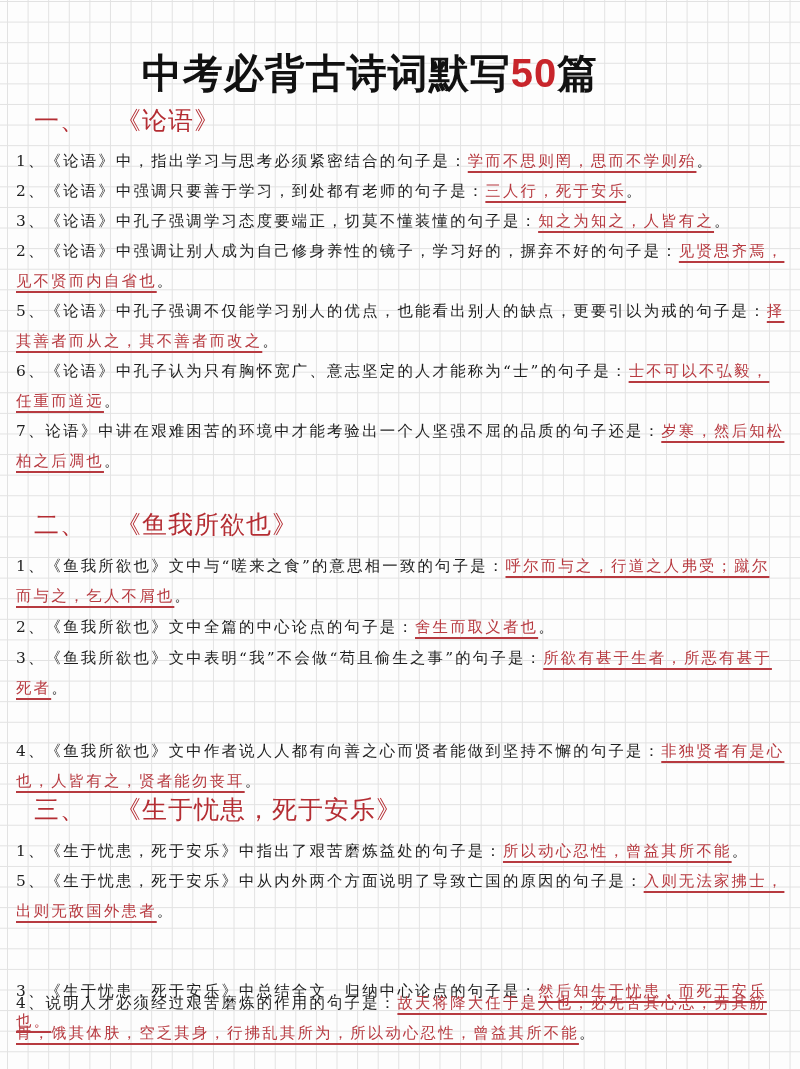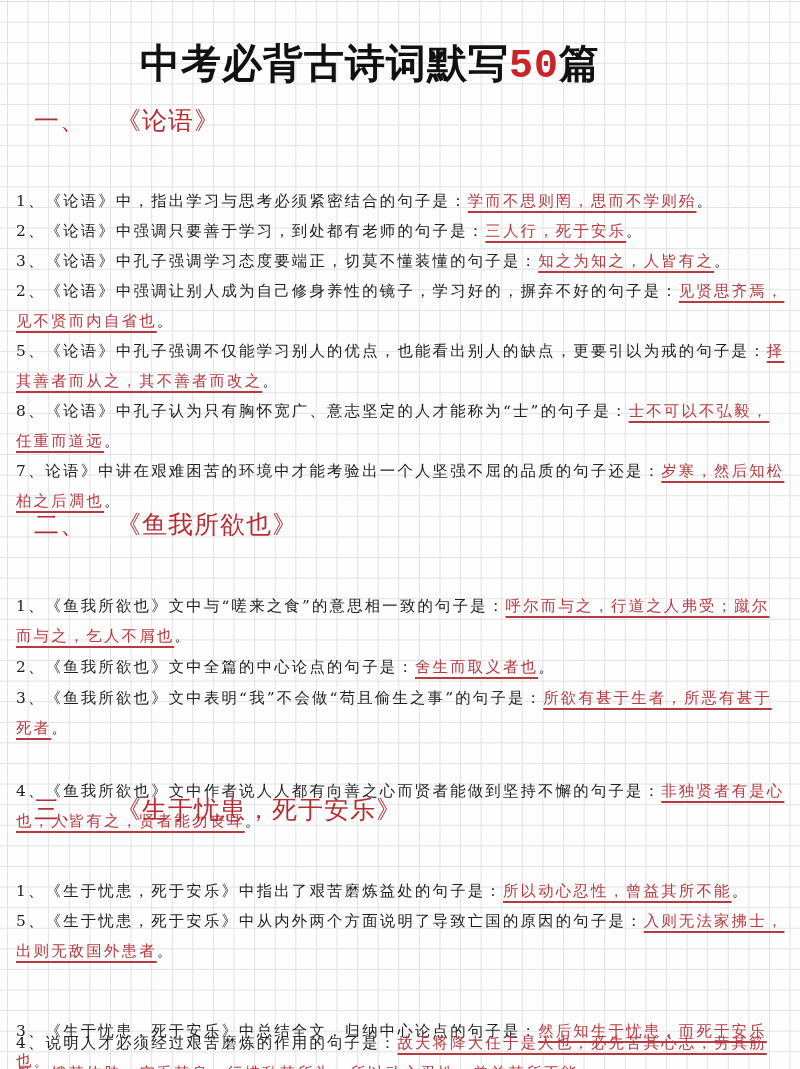--- a/index.html
+++ b/index.html
@@ -9,39 +9,38 @@
     background-image:
       linear-gradient(to right, #e2e2e2 1px, transparent 1px),
       linear-gradient(to bottom, #e2e2e2 1px, transparent 1px);
     background-size: 20.6px 20.6px;
     background-position: 7px 1px;
     font-family: "DejaVu Serif", "Liberation Serif", serif;
     color: #1e1e1e;
     position: relative;
   }
   .title {
-    position: absolute; top: 36px; left: 0; width: 740px;
+    position: absolute; top: 46px; left: 0; width: 740px;
     text-align: center;
-    font-family: Liberation Mono, monospace;
+    font-family: Liberation Sans, sans-serif;
     font-weight: bold; font-size: 40px; letter-spacing: 1px;
     color: #111;
   }
   .title .num { color: #c8252b; }
   .section-title {
     position: absolute; left: 18px;
     font-size: 25px; color: #b42d33;
     letter-spacing: 1px;
     margin-left: 16px;
   }
   .section-title .idx { margin-right: 30px; }
   .item {
     position: absolute; left: 16px; width: 770px;
     font-size: 15.4px; line-height: 30px;
     letter-spacing: 2.2px;
-    margin-top: 40px;
   }
   .ans {
     color: #b73a40;
     text-decoration: underline;
     text-decoration-color: #b73a40;
     text-underline-offset: 5px;
     text-decoration-thickness: 2px;
   }
 </style>
 </head>
@@ -49,21 +48,21 @@
 
 <div class="title"><span>中考必背古诗词默写</span><span class="num">50</span><span>篇</span></div>
 
 <div class="section-title" style="top:104px"><span class="idx">一、</span><span>《论语》</span></div>
 
 <div class="item" style="top:146px"><span>1、《论语》中，指出学习与思考必须紧密结合的句子是：</span><span class="ans">学而不思则罔，思而不学则殆</span><span>。</span></div>
 <div class="item" style="top:176px"><span>2、《论语》中强调只要善于学习，到处都有老师的句子是：</span><span class="ans">三人行，死于安乐</span><span>。</span></div>
 <div class="item" style="top:206px"><span>3、《论语》中孔子强调学习态度要端正，切莫不懂装懂的句子是：</span><span class="ans">知之为知之，人皆有之</span><span>。</span></div>
 <div class="item" style="top:236px"><span>2、《论语》中强调让别人成为自己修身养性的镜子，学习好的，摒弃不好的句子是：</span><span class="ans">见贤思齐焉，见不贤而内自省也</span><span>。</span></div>
 <div class="item" style="top:296px"><span>5、《论语》中孔子强调不仅能学习别人的优点，也能看出别人的缺点，更要引以为戒的句子是：</span><span class="ans">择其善者而从之，其不善者而改之</span><span>。</span></div>
-<div class="item" style="top:356px"><span>8、《论语》中孔子认为只有胸怀宽广、意志坚定的人才能称为“士”的句子是：</span><span class="ans">士不可以不弘毅，任重而道远</span><span>。</span></div>
+<div class="item" style="top:356px"><span>6、《论语》中孔子认为只有胸怀宽广、意志坚定的人才能称为“士”的句子是：</span><span class="ans">士不可以不弘毅，任重而道远</span><span>。</span></div>
 <div class="item" style="top:416px"><span>7、论语》中讲在艰难困苦的环境中才能考验出一个人坚强不屈的品质的句子还是：</span><span class="ans">岁寒，然后知松柏之后凋也</span><span>。</span></div>
 
 <div class="section-title" style="top:508px"><span class="idx">二、</span><span>《鱼我所欲也》</span></div>
 
 <div class="item" style="top:551px"><span>1、《鱼我所欲也》文中与“嗟来之食”的意思相一致的句子是：</span><span class="ans">呼尔而与之，行道之人弗受；蹴尔而与之，乞人不屑也</span><span>。</span></div>
 <div class="item" style="top:612px"><span>2、《鱼我所欲也》文中全篇的中心论点的句子是：</span><span class="ans">舍生而取义者也</span><span>。</span></div>
 <div class="item" style="top:643px"><span>3、《鱼我所欲也》文中表明“我”不会做“苟且偷生之事”的句子是：</span><span class="ans">所欲有甚于生者，所恶有甚于死者</span><span>。</span></div>
 <div class="item" style="top:736px"><span>4、《鱼我所欲也》文中作者说人人都有向善之心而贤者能做到坚持不懈的句子是：</span><span class="ans">非独贤者有是心也，人皆有之，贤者能勿丧耳</span><span>。</span></div>
 
 <div class="section-title" style="top:793px"><span class="idx">三、</span><span>《生于忧患，死于安乐》</span></div>

